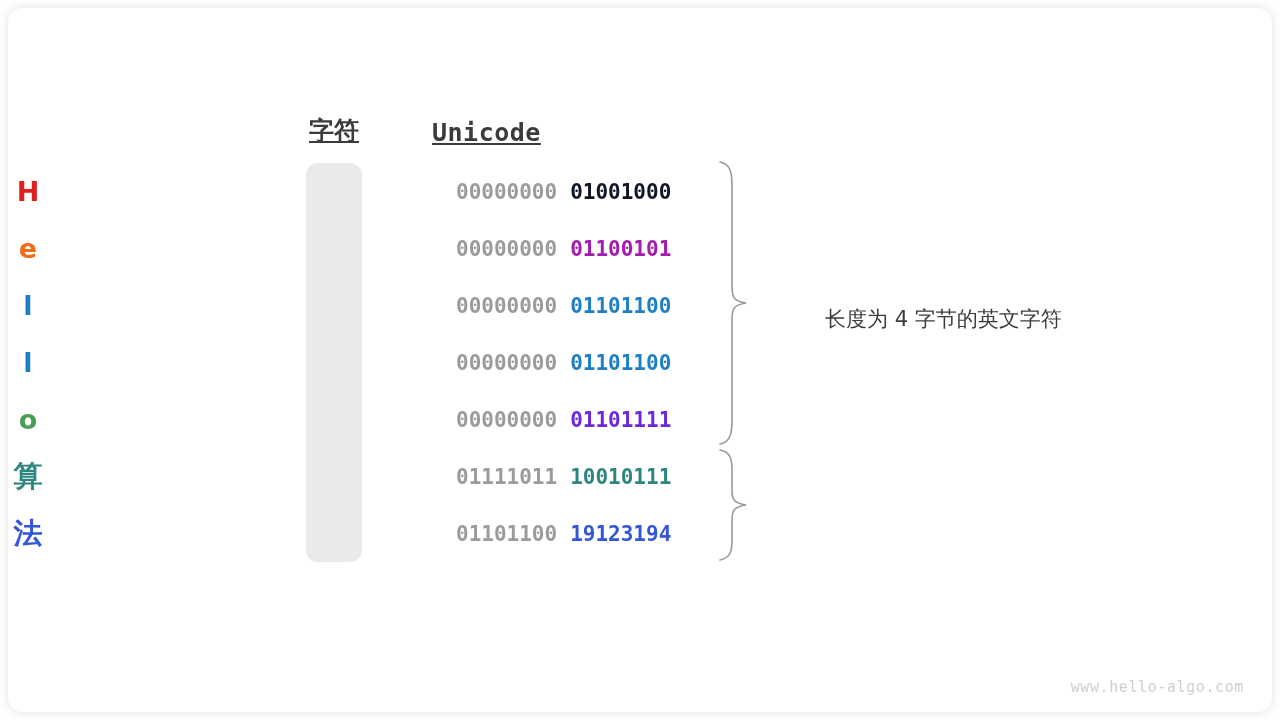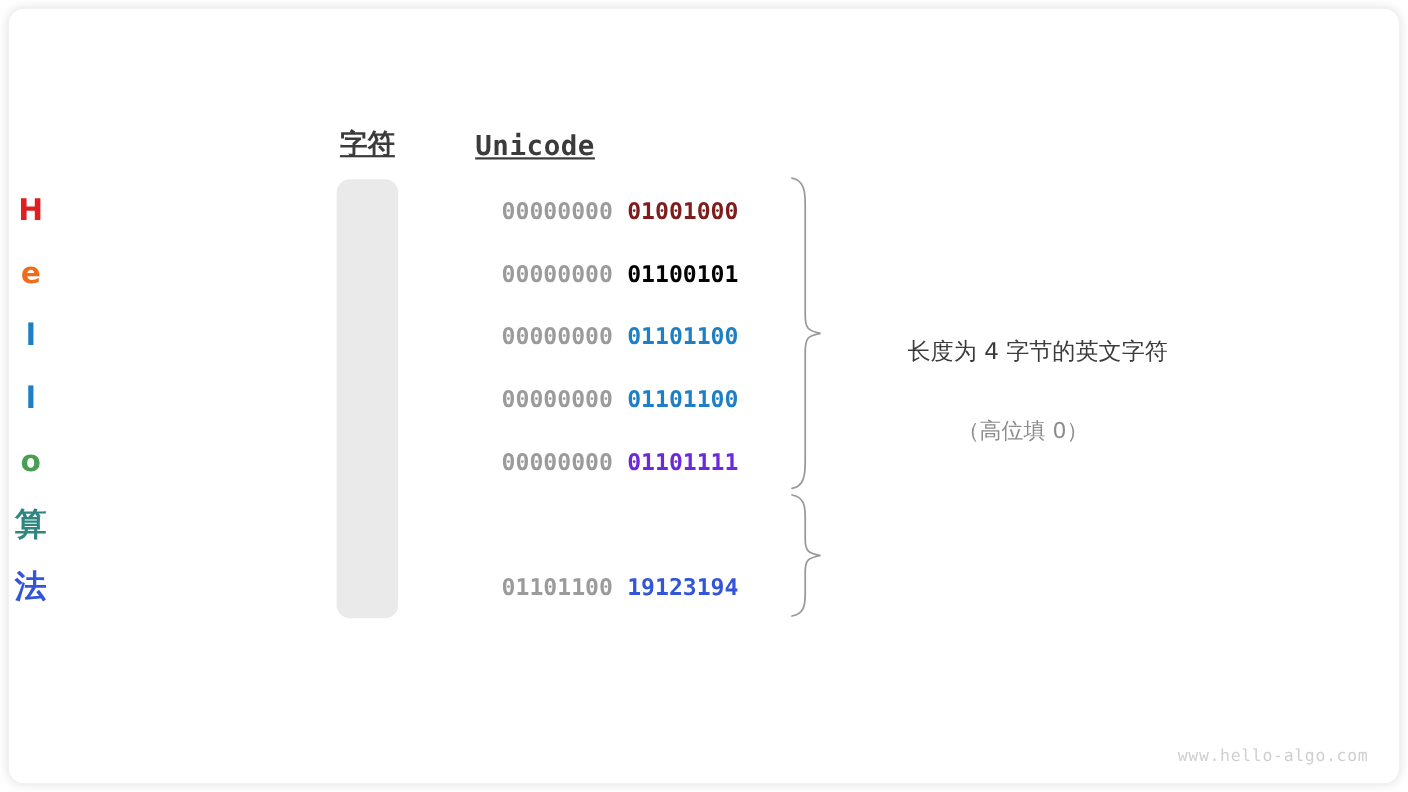--- a/index.html
+++ b/index.html
@@ -182,33 +182,36 @@
       <span>o</span>
     </div>
   <div class="char-cell cjk" style="top: 448px; color: rgb(47, 134, 128);">
       <span>算</span>
     </div>
   <div class="char-cell cjk" style="top: 505px; color: rgb(51, 85, 216);">
       <span>法</span>
     </div>
 
   <div class="bin-row" style="top:163px">
-    <span class="bin-high">00000000</span><span class="bin-gap"></span><span class="bin-low" style="color: #7f1d1d;">01001000</span>
+    <span class="bin-high">00000000</span><span class="bin-gap"></span><span class="bin-low" style="color: #0f172a;">01001000</span>
   </div>
   <div class="bin-row" style="top:220px">
-    <span class="bin-high">00000000</span><span class="bin-gap"></span><span class="bin-low" style="color: #000000;">01100101</span>
+    <span class="bin-high">00000000</span><span class="bin-gap"></span><span class="bin-low" style="color: #a21caf;">01100101</span>
   </div>
   <div class="bin-row" style="top:277px">
     <span class="bin-high">00000000</span><span class="bin-gap"></span><span class="bin-low" style="color: rgb(31, 127, 196);">01101100</span>
   </div>
   <div class="bin-row" style="top:334px">
     <span class="bin-high">00000000</span><span class="bin-gap"></span><span class="bin-low" style="color: rgb(31, 127, 196);">01101100</span>
   </div>
   <div class="bin-row" style="top:391px">
     <span class="bin-high">00000000</span><span class="bin-gap"></span><span class="bin-low" style="color: #6d28d9;">01101111</span>
+  </div>
+  <div class="bin-row" style="top:448px">
+    <span class="bin-high">01111011</span><span class="bin-gap"></span><span class="bin-low" style="color: rgb(47, 134, 128);">10010111</span>
   </div>
   <div class="bin-row" style="top:505px">
     <span class="bin-high">01101100</span><span class="bin-gap"></span><span class="bin-low" style="color: rgb(51, 85, 216);">19123194</span>
   </div>
 
   <svg class="brace" id="brace-1" style="left:716px; top:158px;" width="34" height="290" viewBox="0 0 34 290">
     <path d="M 4 4
              C 15 6, 16 16, 16 28
              L 16 128
              C 16 140, 18 143, 30 145
@@ -222,17 +225,16 @@
              C 15 6, 16 14, 16 24
              L 16 44
              C 16 54, 18 57, 30 59
              C 18 61, 16 64, 16 74
              L 16 94
              C 16 104, 15 112, 4 114" fill="none" stroke="#9a9a9a" stroke-width="1.6" stroke-linecap="round"></path>
   </svg>
 
   <div class="annotation" id="annotation-1">
     <span>长度为 4 字节的英文字符</span>
-    <span class="sub">（高位填 0）</span>
   </div>
 
   <div id="watermark">www.hello-algo.com</div>
 </div>
 
 </body></html>

